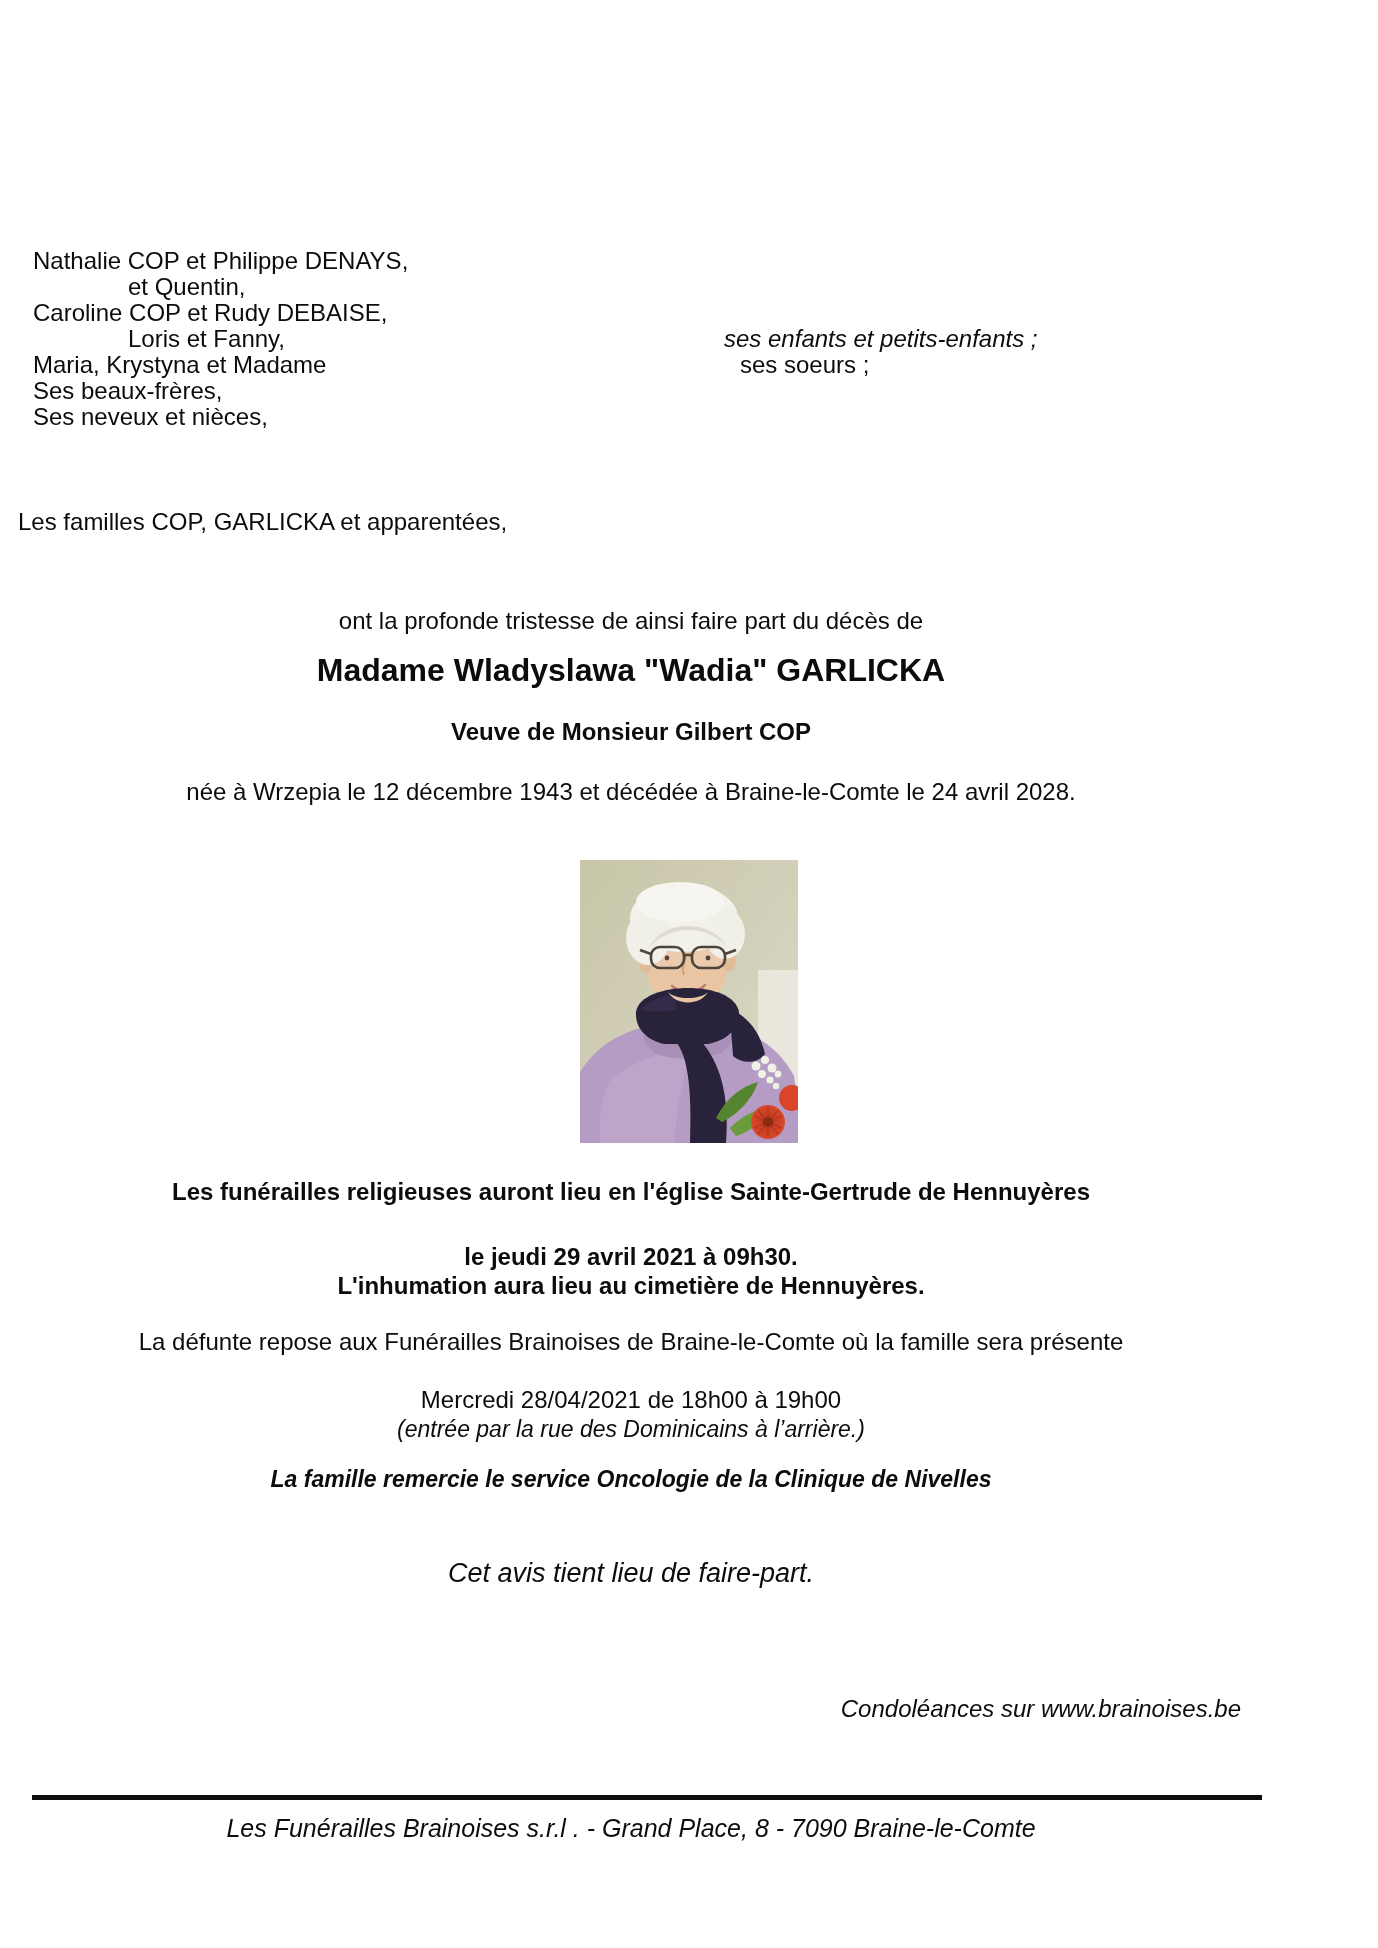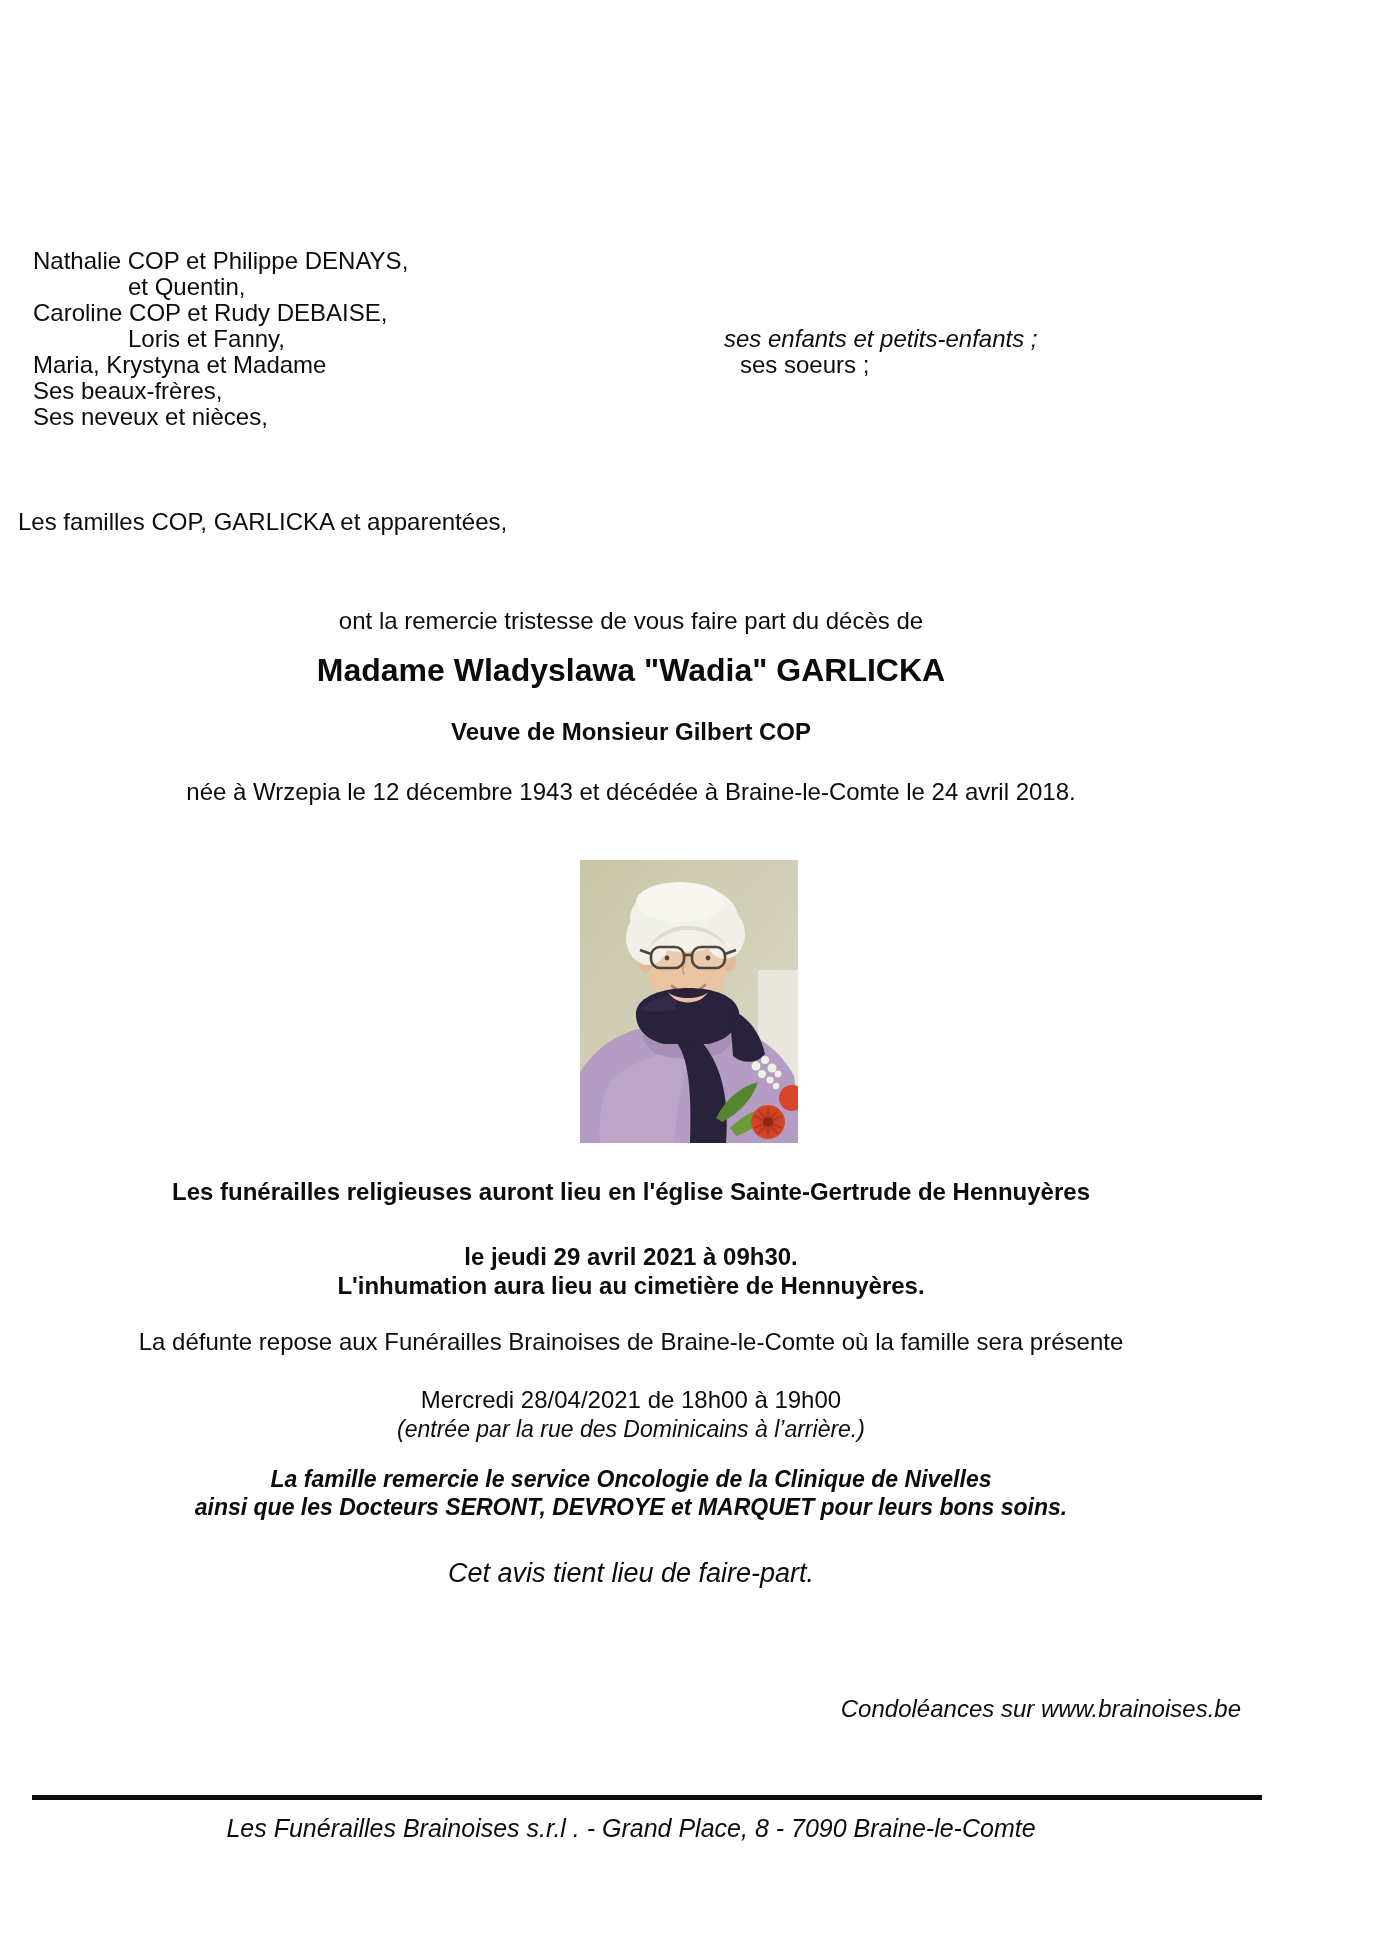--- a/index.html
+++ b/index.html
@@ -61,25 +61,25 @@
     <div class="fline indent">Loris et Fanny,</div>
     <div class="fline">Maria, Krystyna et Madame</div>
     <div class="fline">Ses beaux-frères,</div>
     <div class="fline">Ses neveux et nièces,</div>
     <span class="rel rel0">ses enfants et petits-enfants ;</span>
     <span class="rel rel1">ses soeurs ;</span>
   </div>
 
   <div id="families-line" class="txt">Les familles COP, GARLICKA et apparentées,</div>
 
-  <div id="intro-line" class="txt center">ont la remercie tristesse de vous faire part du décès de</div>
+  <div id="intro-line" class="txt center">ont la profonde tristesse de ainsi faire part du décès de</div>
 
   <div id="deceased-name" class="txt center b">Madame Wladyslawa "Wadia" GARLICKA</div>
   <div id="widow-line" class="txt center b">Veuve de Monsieur Gilbert COP</div>
-  <div id="birth-death-line" class="txt center">née à Wrzepia le 12 décembre 1943 et décédée à Braine-le-Comte le 24 avril 2018.</div>
+  <div id="birth-death-line" class="txt center">née à Wrzepia le 12 décembre 1943 et décédée à Braine-le-Comte le 24 avril 2028.</div>
 
   <div id="portrait">
     <svg width="218" height="283" viewBox="0 0 218 283" xmlns="http://www.w3.org/2000/svg">
       <defs>
         <linearGradient id="bgGrad" x1="0" y1="0" x2="1" y2="1">
           <stop offset="0" stop-color="#c8c6a7"></stop>
           <stop offset="0.55" stop-color="#d3d0ba"></stop>
           <stop offset="1" stop-color="#dcd9c9"></stop>
         </linearGradient>
         <radialGradient id="gerbera" cx="0.5" cy="0.5" r="0.5">
@@ -167,21 +167,20 @@
   </div>
 
   <div id="church-line" class="txt center b">Les funérailles religieuses auront lieu en l'église Sainte-Gertrude de Hennuyères</div>
   <div id="date-line" class="txt center b">le jeudi 29 avril 2021 à 09h30.</div>
   <div id="repose-line" class="txt center">La défunte repose aux Funérailles Brainoises de Braine-le-Comte où la famille sera présente</div>
   <div id="burial-line" class="txt center b">L'inhumation aura lieu au cimetière de Hennuyères.</div>
   <div id="visit-line" class="txt center">Mercredi 28/04/2021 de 18h00 à 19h00</div>
   <div id="entrance-line" class="txt center i">(entrée par la rue des Dominicains à l’arrière.)</div>
 
   <div id="thanks-line-1" class="txt center b i">La famille remercie le service Oncologie de la Clinique de Nivelles</div>
-  <div id="thanks-line-2" class="txt center b i">ainsi que les Docteurs SERONT, DEVROYE et MARQUET pour leurs bons soins.</div>
 
   <div id="notice-closing-line" class="txt center i">Cet avis tient lieu de faire-part.</div>
   <div id="condolences-line" class="txt center i">Condoléances sur www.brainoises.be</div>
 
   <div id="footer-divider"></div>
   <div id="footer-company-line" class="txt center i">Les Funérailles Brainoises s.r.l . - Grand Place, 8 - 7090 Braine-le-Comte</div>
 
 </div>
 
 </body></html>

